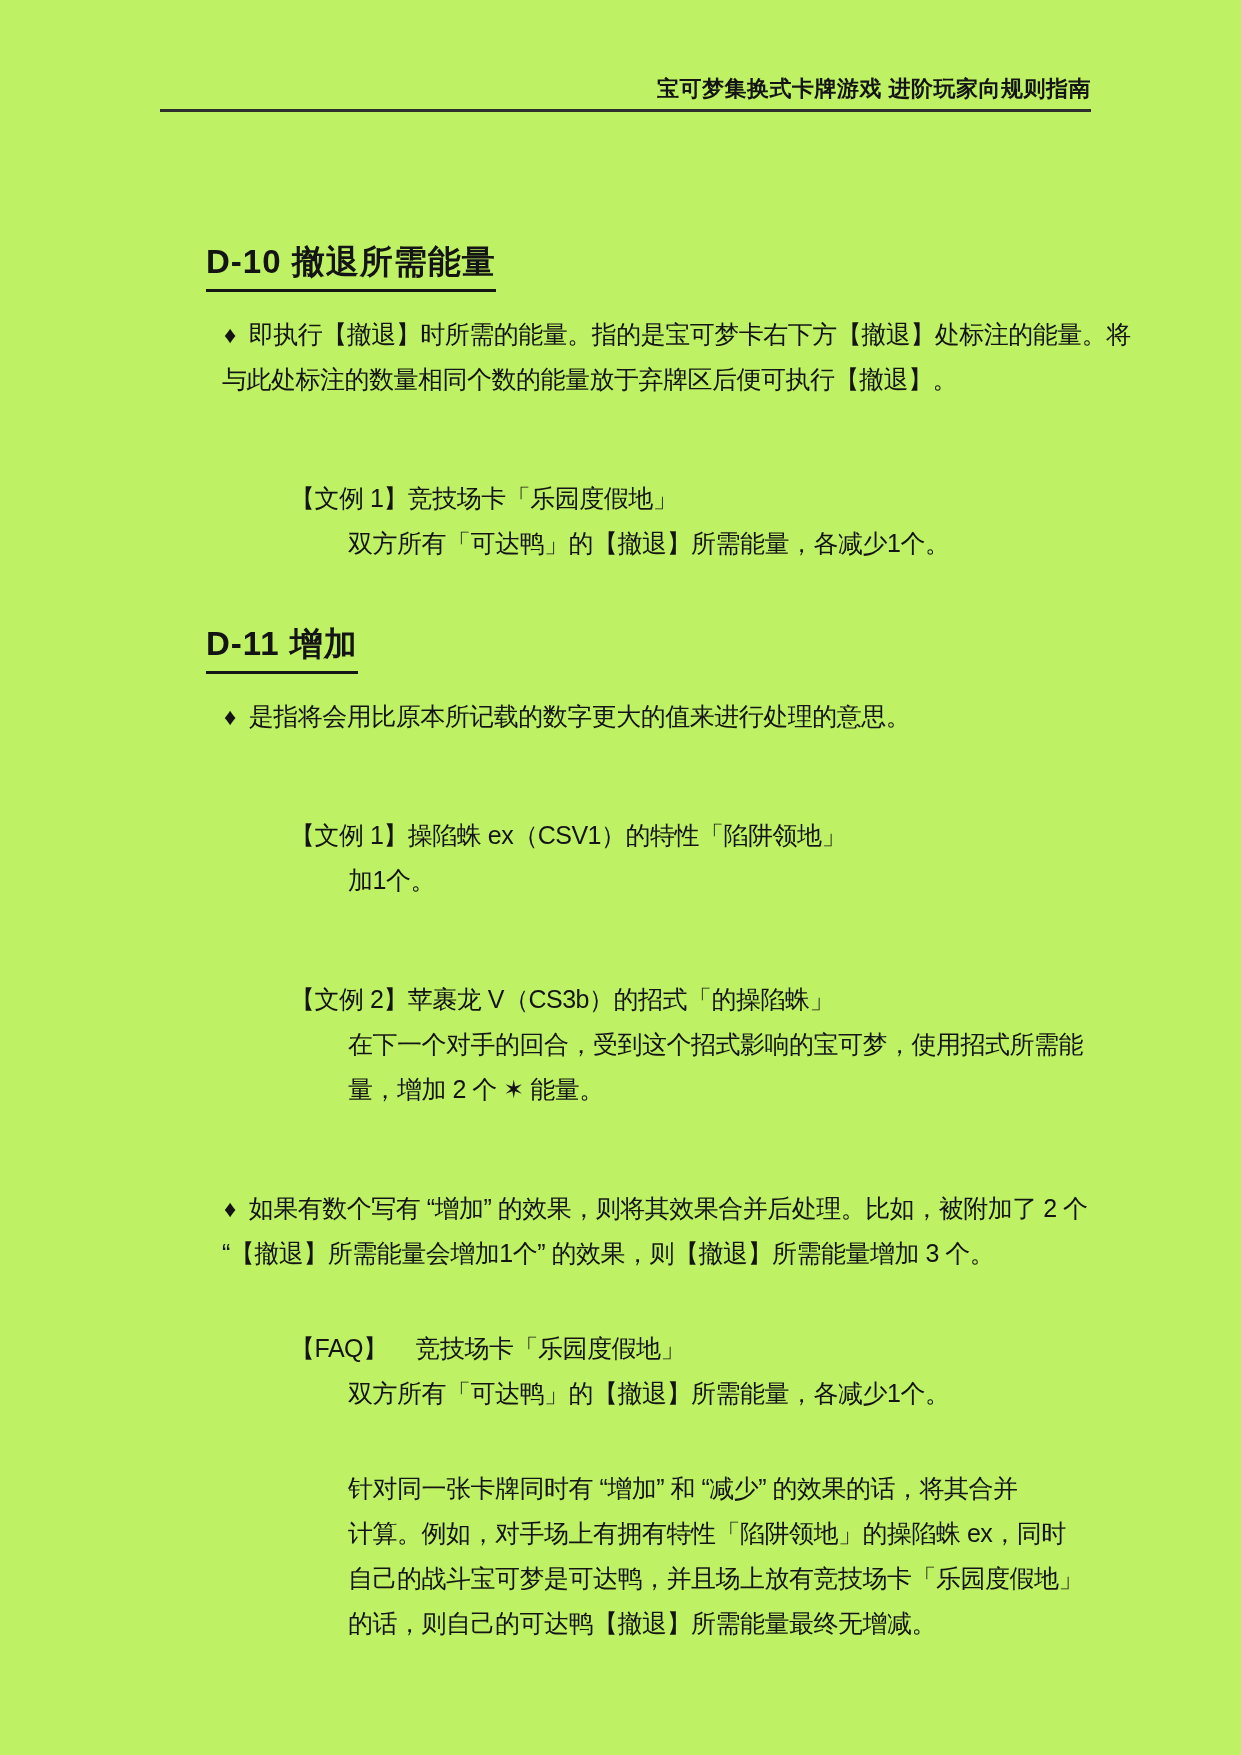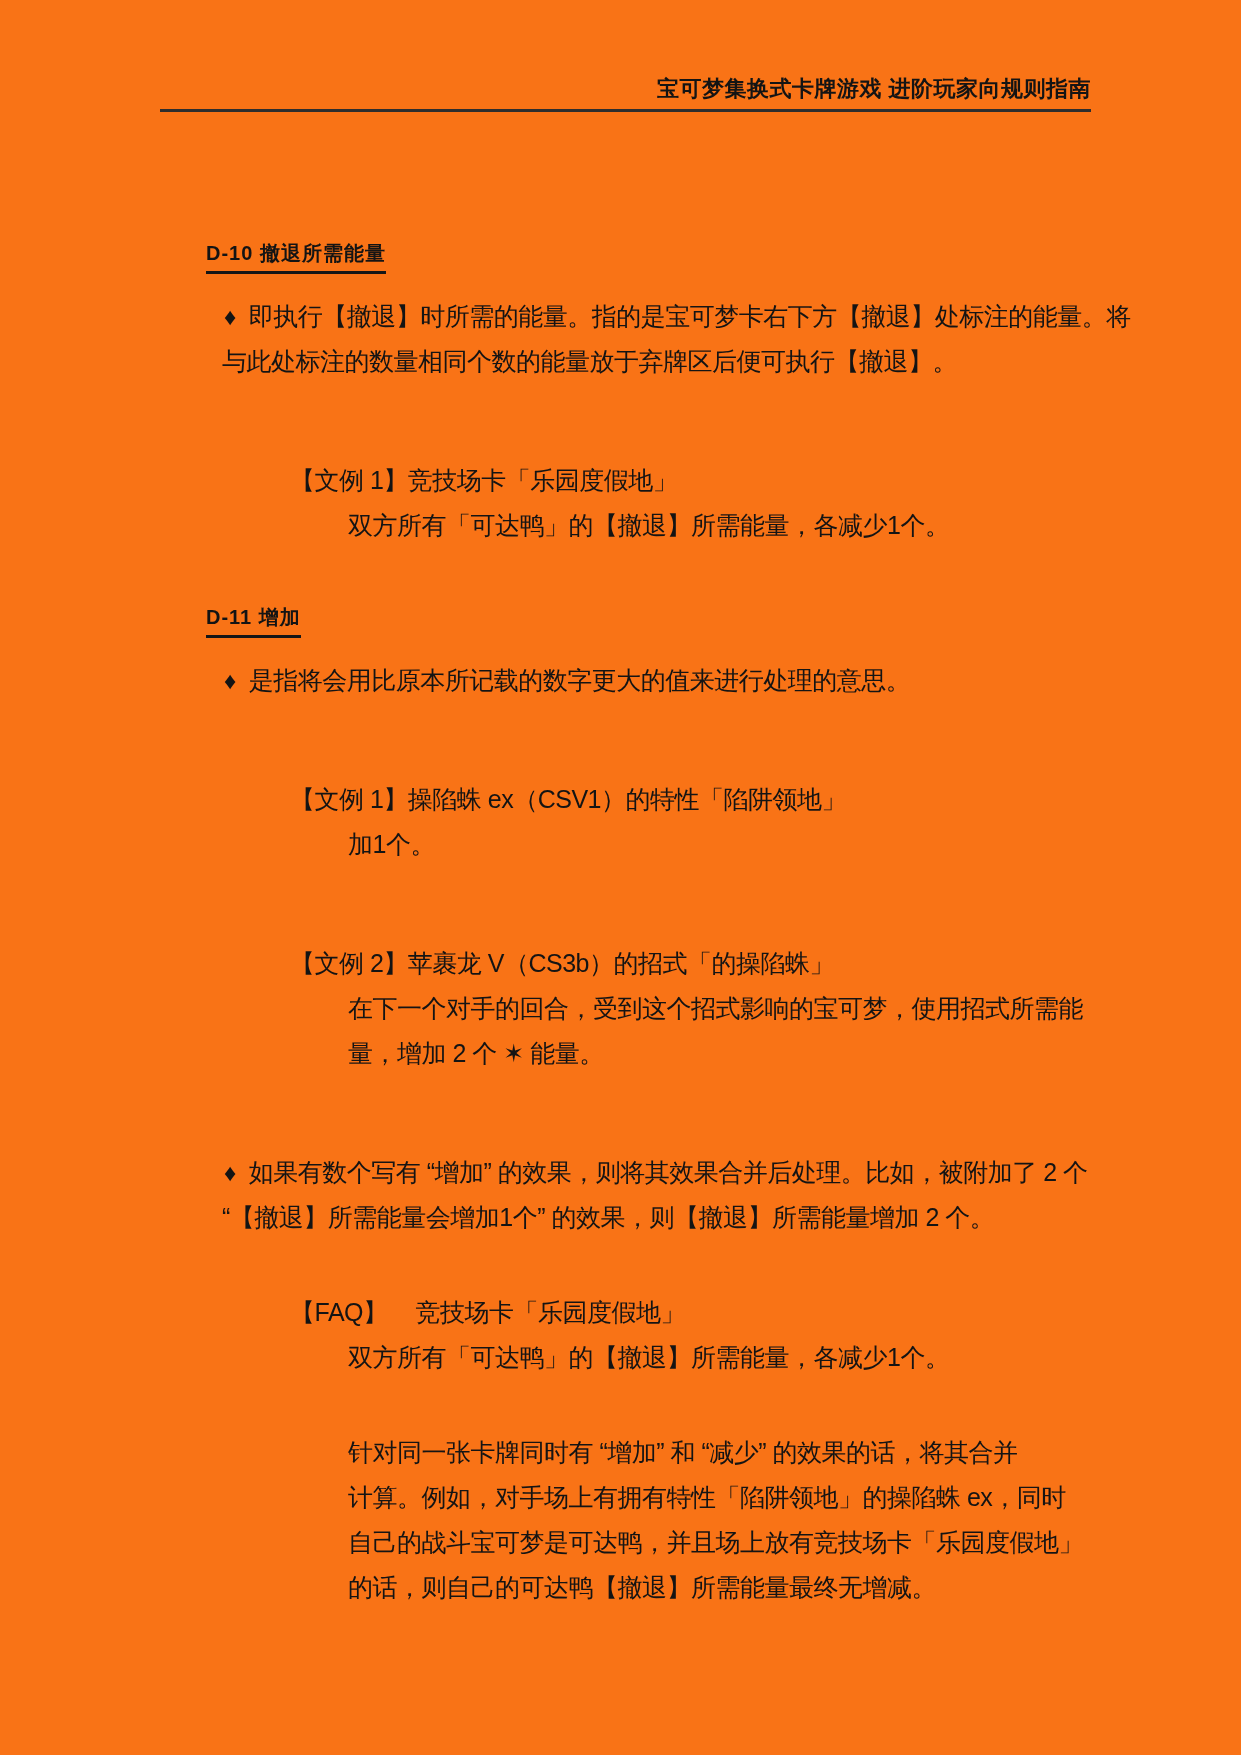--- a/index.html
+++ b/index.html
@@ -1,19 +1,19 @@
 <!DOCTYPE html>
 <html><head>
 <meta charset="utf-8">
 <style>
   html,body{margin:0;padding:0;background:#ffffff;}
   .page{
     position:relative;
     width:1241px;height:1755px;
-    background:#f97316;
+    background:#bef264;
     color:#141414;
     font-family:"Liberation Sans","DejaVu Sans",sans-serif;
     overflow:hidden;
   }
   .content{padding:0 150px 0 160px;}
   .doc-header{
     padding-top:74px;
     text-align:right;
     font-size:22px;
     font-weight:600;
@@ -23,21 +23,21 @@
   .header-rule{
     border:none;
     border-top:3px solid #2e2e2e;
     margin:5px 0 0 0;
   }
   .sec-d10{margin-top:128px;}
   .sec-d11{margin-top:56px;}
   .section-title{
     display:inline-block;
     margin-left:46px;
-    font-size:20px;
+    font-size:33px;
     font-weight:700;
     letter-spacing:1px;
     border-bottom:3px solid #161616;
     padding-bottom:4px;
     white-space:nowrap;
   }
   .line{
     font-size:25px;
     line-height:45px;
     letter-spacing:-0.5px;
@@ -95,21 +95,21 @@
       </div>
 
       <div class="example">
         <div class="line ex-head"><span>【文例 2】</span><span>苹裹龙 V（CS3b）的招式「的操陷蛛」</span></div>
         <div class="line ex-body">在下一个对手的回合，受到这个招式影响的宝可梦，使用招式所需能</div>
         <div class="line ex-body">量，增加 2 个 ✶ 能量。</div>
       </div>
 
       <div class="example">
         <div class="line bullet-first"><span class="diamond">♦</span><span>如果有数个写有 “增加” 的效果，则将其效果合并后处理。比如，被附加了 2 个</span></div>
-        <div class="line bullet-cont">“【撤退】所需能量会增加1个” 的效果，则【撤退】所需能量增加 2 个。</div>
+        <div class="line bullet-cont">“【撤退】所需能量会增加1个” 的效果，则【撤退】所需能量增加 3 个。</div>
       </div>
 
       <div class="faq">
         <div class="line ex-head"><span class="faq-label">【FAQ】</span><span>竞技场卡「乐园度假地」</span></div>
         <div class="line ex-body">双方所有「可达鸭」的【撤退】所需能量，各减少1个。</div>
         <div class="faq-para2">
           <div class="line ex-body">针对同一张卡牌同时有 “增加” 和 “减少” 的效果的话，将其合并</div>
           <div class="line ex-body">计算。例如，对手场上有拥有特性「陷阱领地」的操陷蛛 ex，同时</div>
           <div class="line ex-body">自己的战斗宝可梦是可达鸭，并且场上放有竞技场卡「乐园度假地」</div>
           <div class="line ex-body">的话，则自己的可达鸭【撤退】所需能量最终无增减。</div>

